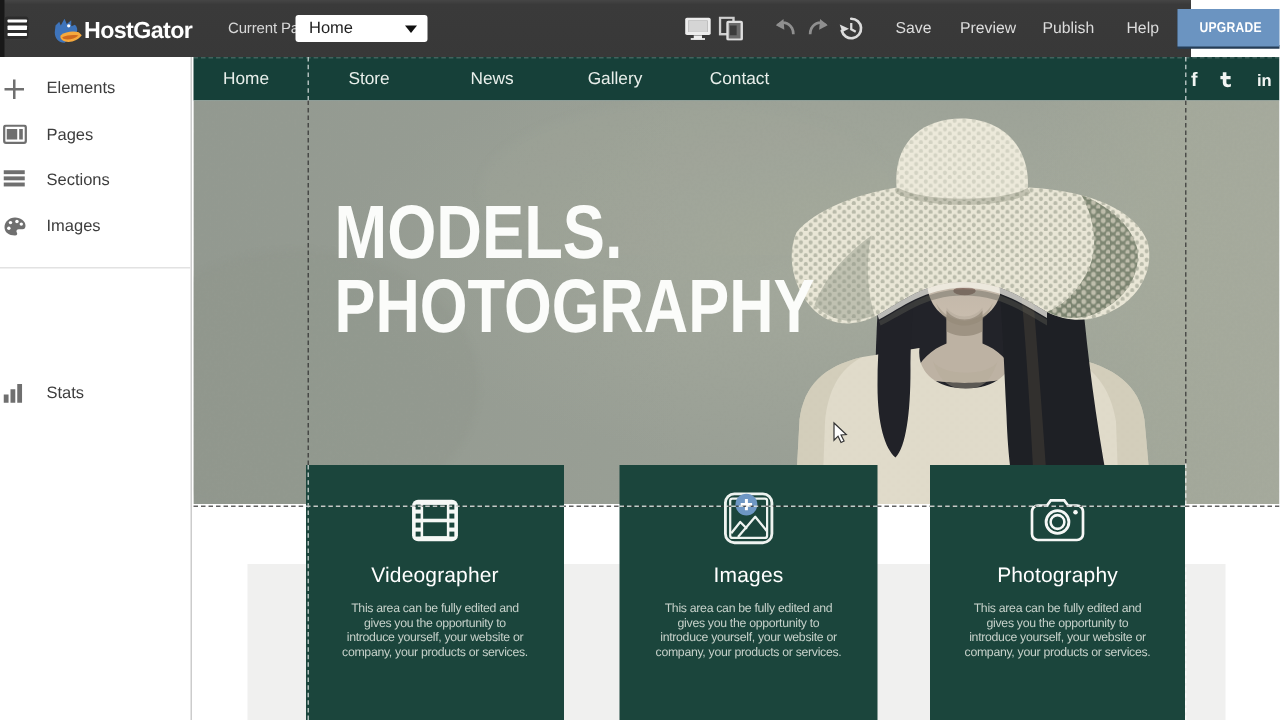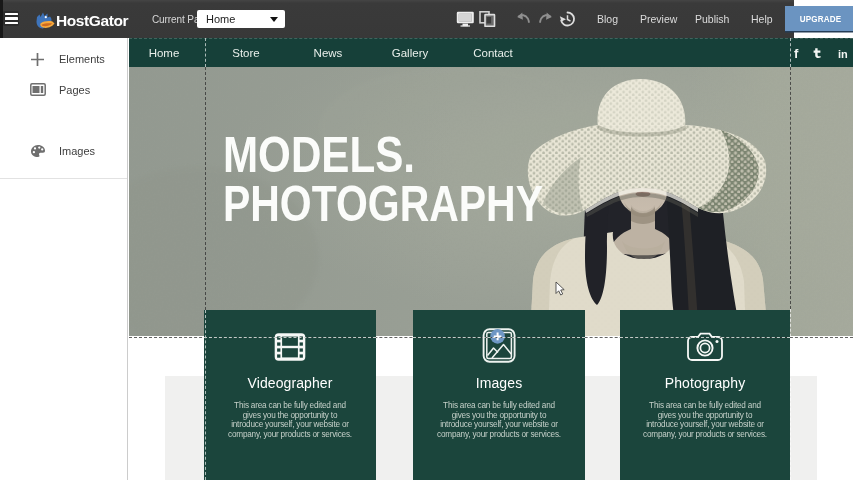--- a/index.html
+++ b/index.html
@@ -19,21 +19,21 @@
     border-left:4.5px solid transparent; border-right:4.5px solid transparent; border-top:5px solid #111; }
   .tbtxt { position:absolute; top:13px; color:#dcdcdc; font-size:10.5px; }
   #upgrade { position:absolute; left:785px; top:6px; width:70px; height:25px; background:#6b94c1;
     color:#fff; font-size:9.5px; font-weight:bold; text-align:center; line-height:25px;
     box-shadow:0 1.5px 0 #253d56; }
   #upgrade span { display:inline-block; transform:scaleX(0.85); letter-spacing:0.2px; }
   .tbicon { position:absolute; top:11px; }
 
   #sidebar { position:absolute; left:0; top:38px; width:128px; height:442px; background:#fff;
     border-right:1px solid #ccc; }
-  .sitem { position:absolute; left:0; width:127px; height:22px;margin-left:28px; }
+  .sitem { position:absolute; left:0; width:127px; height:22px; }
   .sitem svg { position:absolute; left:2px; top:3px; }
   .sitem .lbl { position:absolute; left:31px; top:4px; font-size:11px; color:#3d3d3d; }
   #sdivider { position:absolute; left:0; top:140px; width:127px; height:1px; background:#e2e2e2; }
 
   #preview { position:absolute; left:129px; top:38px; width:724px; height:442px; background:#fff; }
   #navbar { position:absolute; left:0; top:0; width:724px; height:29px; background:#164039; }
   .nav { position:absolute; top:8.5px; color:#e9efeb; font-size:11.5px; transform:translateX(-50%); }
   #photo { position:absolute; left:0; top:29px; width:724px; height:269px; }
   #graypanel { position:absolute; left:36px; top:338px; width:652px; height:104px; background:#f0f0ef; }
 
@@ -90,53 +90,69 @@
   </svg>
   <svg class="tbicon" style="left:538px;top:12px" width="15" height="13" viewBox="0 0 15 13">
     <path d="M12.7 4.8 C9.5 2.2 5.5 2.6 3 6.8 C2.4 8 2.1 9.4 2.1 10.8" fill="none" stroke="#8f8f8f" stroke-width="1.8"></path>
     <path d="M8.7 0.6 L13.8 4.9 L8.1 7.8 Z" fill="#8f8f8f"></path>
   </svg>
   <svg class="tbicon" style="left:559px;top:11px" width="17" height="16" viewBox="0 0 17 16">
     <path d="M8.5 1.5 A6.5 6.5 0 1 1 2.2 9.5" fill="none" stroke="#dcdcdc" stroke-width="1.8" stroke-linecap="round"></path>
     <path d="M0.8 5.3 L2.6 10.4 L7 8.2 Z" fill="#dcdcdc"></path>
     <path d="M8.5 4.3 V8.5 L11.5 10.2" fill="none" stroke="#dcdcdc" stroke-width="1.5"></path>
   </svg>
-  <div class="tbtxt" style="left:597px">Blog</div>
+  <div class="tbtxt" style="left:597px">Save</div>
   <div class="tbtxt" style="left:640px">Preview</div>
   <div class="tbtxt" style="left:695px">Publish</div>
   <div class="tbtxt" style="left:751px">Help</div>
   <div id="upgrade"><span>UPGRADE</span></div>
 </div>
 
 <div id="sidebar">
   <div class="sitem" style="top:11px">
     <svg width="15" height="15" viewBox="0 0 15 15">
         <path d="M7.5 1 V14 M1 7.5 H14" stroke="#6f6f6f" stroke-width="1.7"></path>
       </svg>
     <span class="lbl">Elements</span>
   </div>
   <div class="sitem" style="top:42px">
     <svg width="16" height="13" viewBox="0 0 16 13">
       <rect x="0.8" y="0.8" width="14.4" height="11.4" rx="1.2" fill="none" stroke="#6f6f6f" stroke-width="1.5"></rect>
       <rect x="2.5" y="3" width="7" height="7" fill="#6f6f6f"></rect>
       <rect x="10.8" y="3" width="2.4" height="7" fill="#6f6f6f"></rect>
     </svg>
     <span class="lbl">Pages</span>
+  </div>
+  <div class="sitem" style="top:72px">
+    <svg width="15" height="13" viewBox="0 0 15 13">
+      <rect x="0.5" y="0.5" width="14" height="2.6" fill="#6f6f6f"></rect>
+      <rect x="0.5" y="4.6" width="14" height="2.6" fill="#6f6f6f"></rect>
+      <rect x="0.5" y="8.7" width="14" height="2.6" fill="#6f6f6f"></rect>
+    </svg>
+    <span class="lbl">Sections</span>
   </div>
   <div class="sitem" style="top:103px">
     <svg width="16" height="14" viewBox="0 0 16 14">
       <path d="M8 1 C4 1 1 4 1 7.5 C1 11 4 13 8 13 C9.5 13 9.8 12 9.2 11 C8.5 9.8 9.3 8.8 10.5 8.8 L13 8.8 C14.5 8.8 15 7.8 15 6.5 C15 3.5 12 1 8 1 Z" fill="#6f6f6f"></path>
       <circle cx="5" cy="4.4" r="1.15" fill="#fff"></circle>
       <circle cx="9.3" cy="3.6" r="1.15" fill="#fff"></circle>
       <circle cx="3.9" cy="8.2" r="1.15" fill="#fff"></circle>
       <circle cx="12.2" cy="5.4" r="1.15" fill="#fff"></circle>
     </svg>
     <span class="lbl">Images</span>
   </div>
   <div id="sdivider"></div>
+  <div class="sitem" style="top:214px">
+    <svg width="14" height="14" viewBox="0 0 14 14">
+      <rect x="0.5" y="8" width="3.2" height="5.5" fill="#6f6f6f"></rect>
+      <rect x="5" y="4.5" width="3.2" height="9" fill="#6f6f6f"></rect>
+      <rect x="9.5" y="1" width="3.2" height="12.5" fill="#6f6f6f"></rect>
+    </svg>
+    <span class="lbl">Stats</span>
+  </div>
 </div>
 
 <div id="preview">
   <div id="navbar">
     <span class="nav" style="left:35px">Home</span>
     <span class="nav" style="left:117px">Store</span>
     <span class="nav" style="left:199px">News</span>
     <span class="nav" style="left:281px">Gallery</span>
     <span class="nav" style="left:364px">Contact</span>
     <svg style="position:absolute;left:660px;top:8px" width="62" height="14" viewBox="0 0 62 14">

